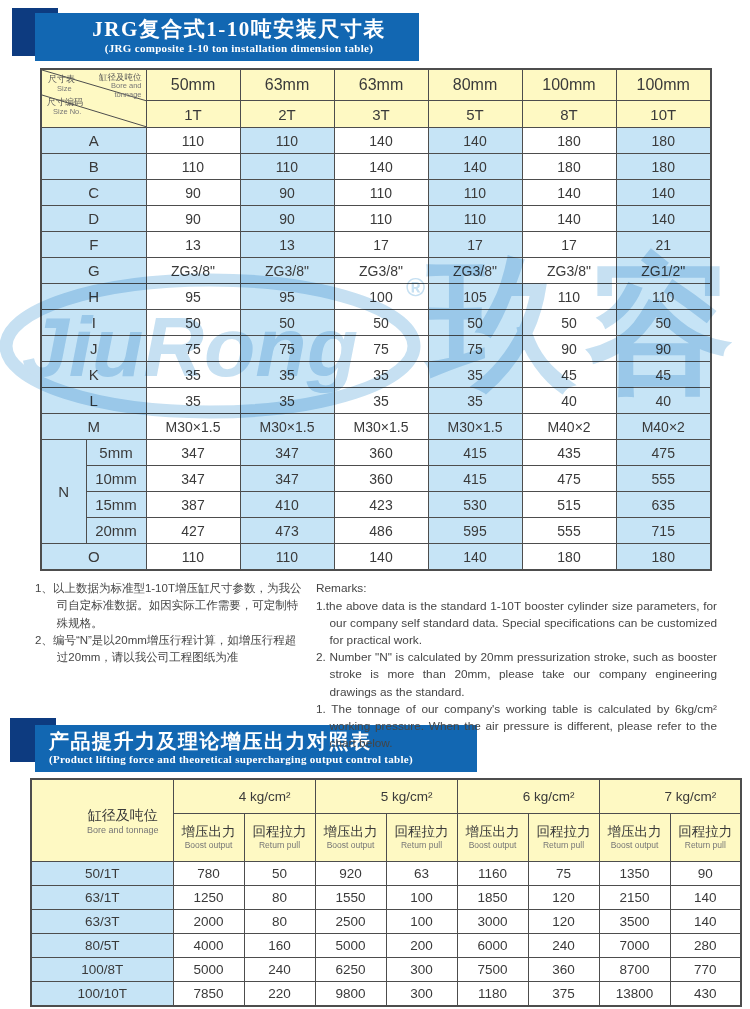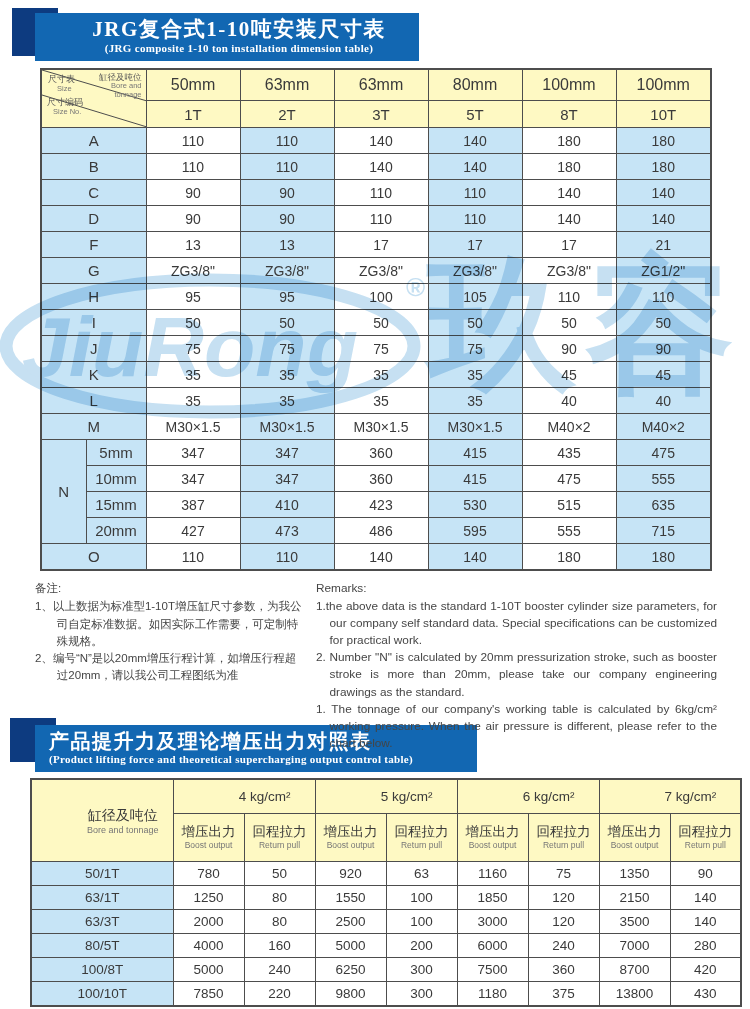--- a/index.html
+++ b/index.html
@@ -280,21 +280,20 @@
       <td>140</td>
       <td class="blue">140</td>
       <td>180</td>
       <td class="blue">180</td>
     </tr>
   </tbody>
     </table>
 
   <div id="remarks">
     <div class="rk rk-zh">
-      <div class="hd">备注:</div>
       <div class="it">1、以上数据为标准型1-10T增压缸尺寸参数，为我公司自定标准数据。如因实际工作需要，可定制特殊规格。</div>
       <div class="it">2、编号“N”是以20mm增压行程计算，如增压行程超过20mm，请以我公司工程图纸为准</div>
     </div>
     <div class="rk rk-en">
       <div class="hd">Remarks:</div>
       <div class="it">1.the above data is the standard 1-10T booster cylinder size parameters, for our company self standard data. Special specifications can be customized for practical work.</div>
       <div class="it">2. Number "N" is calculated by 20mm pressurization stroke, such as booster stroke is more than 20mm, please take our company engineering drawings as the standard.</div>
       <div class="it">1. The tonnage of our company's working table is calculated by 6kg/cm² working pressure. When the air pressure is different, please refer to the chart below.</div>
     </div>
   </div>
@@ -408,21 +407,21 @@
     </tr>
     <tr class="d">
       <td class="blue lab">100/8T</td>
       <td>5000</td>
       <td>240</td>
       <td>6250</td>
       <td>300</td>
       <td>7500</td>
       <td>360</td>
       <td>8700</td>
-      <td>420</td>
+      <td>770</td>
     </tr>
     <tr class="d">
       <td class="blue lab">100/10T</td>
       <td>7850</td>
       <td>220</td>
       <td>9800</td>
       <td>300</td>
       <td>1180</td>
       <td>375</td>
       <td>13800</td>

